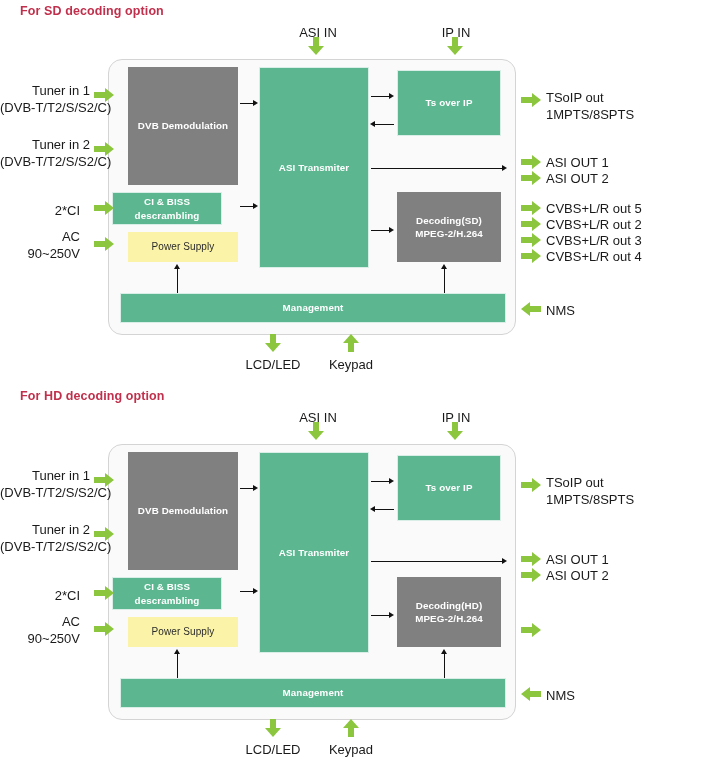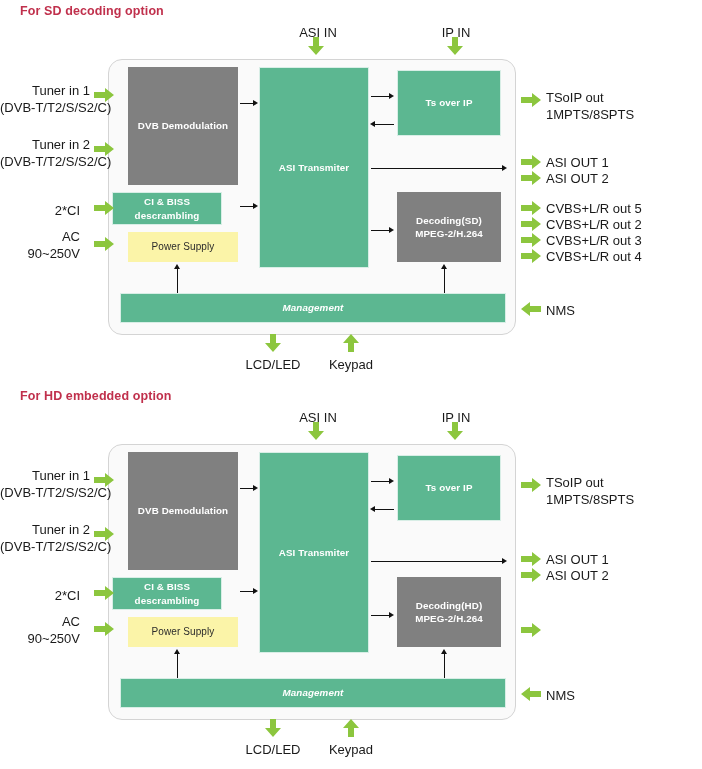--- a/index.html
+++ b/index.html
@@ -76,21 +76,21 @@
     font-size: 10px;
   }
 
   
   .b-demod   { left:128px; width:110px; }
   .b-asi     { left:259px; width:110px; }
   .b-ciss    { left:112px; width:110px; }
   .b-psu     { left:128px; width:110px;text-align:center; }
   .b-tsoip   { left:397px; width:104px; }
   .b-decode  { left:397px; width:104px; }
-  .b-mgmt    { left:120px; width:386px; height:30px;font-style:italic; }
+  .b-mgmt    { left:120px; width:386px; height:30px; }
 
   
   .line-h, .line-v {
     position: absolute;
     background: #111111;
   }
   .line-h { height: 1px; }
   .line-v { width: 1px; }
   .arrow-head {
     position: absolute;
@@ -299,21 +299,21 @@
   <div class="gio" style="left:343px; top:334px; width:16px; height:18px;">
     <svg width="16" height="18" viewBox="0 0 16 18">
         <polygon points="8,0 16,9 11,9 11,18 5,18 5,9 0,9" fill="#8cc63e"></polygon>
       </svg>
   </div>
   <div class="io-label center-align" style="left:321px; top:356px; width:60px;">Keypad</div>
 </div>
 
 <div class="diagram" id="diagram-hd">
 
-  <div class="section-title">For HD embedded option</div>
+  <div class="section-title">For HD decoding option</div>
 
   <div class="io-label center-align" style="left:288px; top:24px; width:60px;">ASI IN</div>
   <div class="gio" style="left:308px; top:37px; width:16px; height:18px;">
     <svg width="16" height="18" viewBox="0 0 16 18">
         <polygon points="5,0 11,0 11,9 16,9 8,18 0,9 5,9" fill="#8cc63e"></polygon>
       </svg>
   </div>
 
   <div class="io-label center-align" style="left:426px; top:24px; width:60px;">IP IN</div>
   <div class="gio" style="left:447px; top:37px; width:16px; height:18px;">

